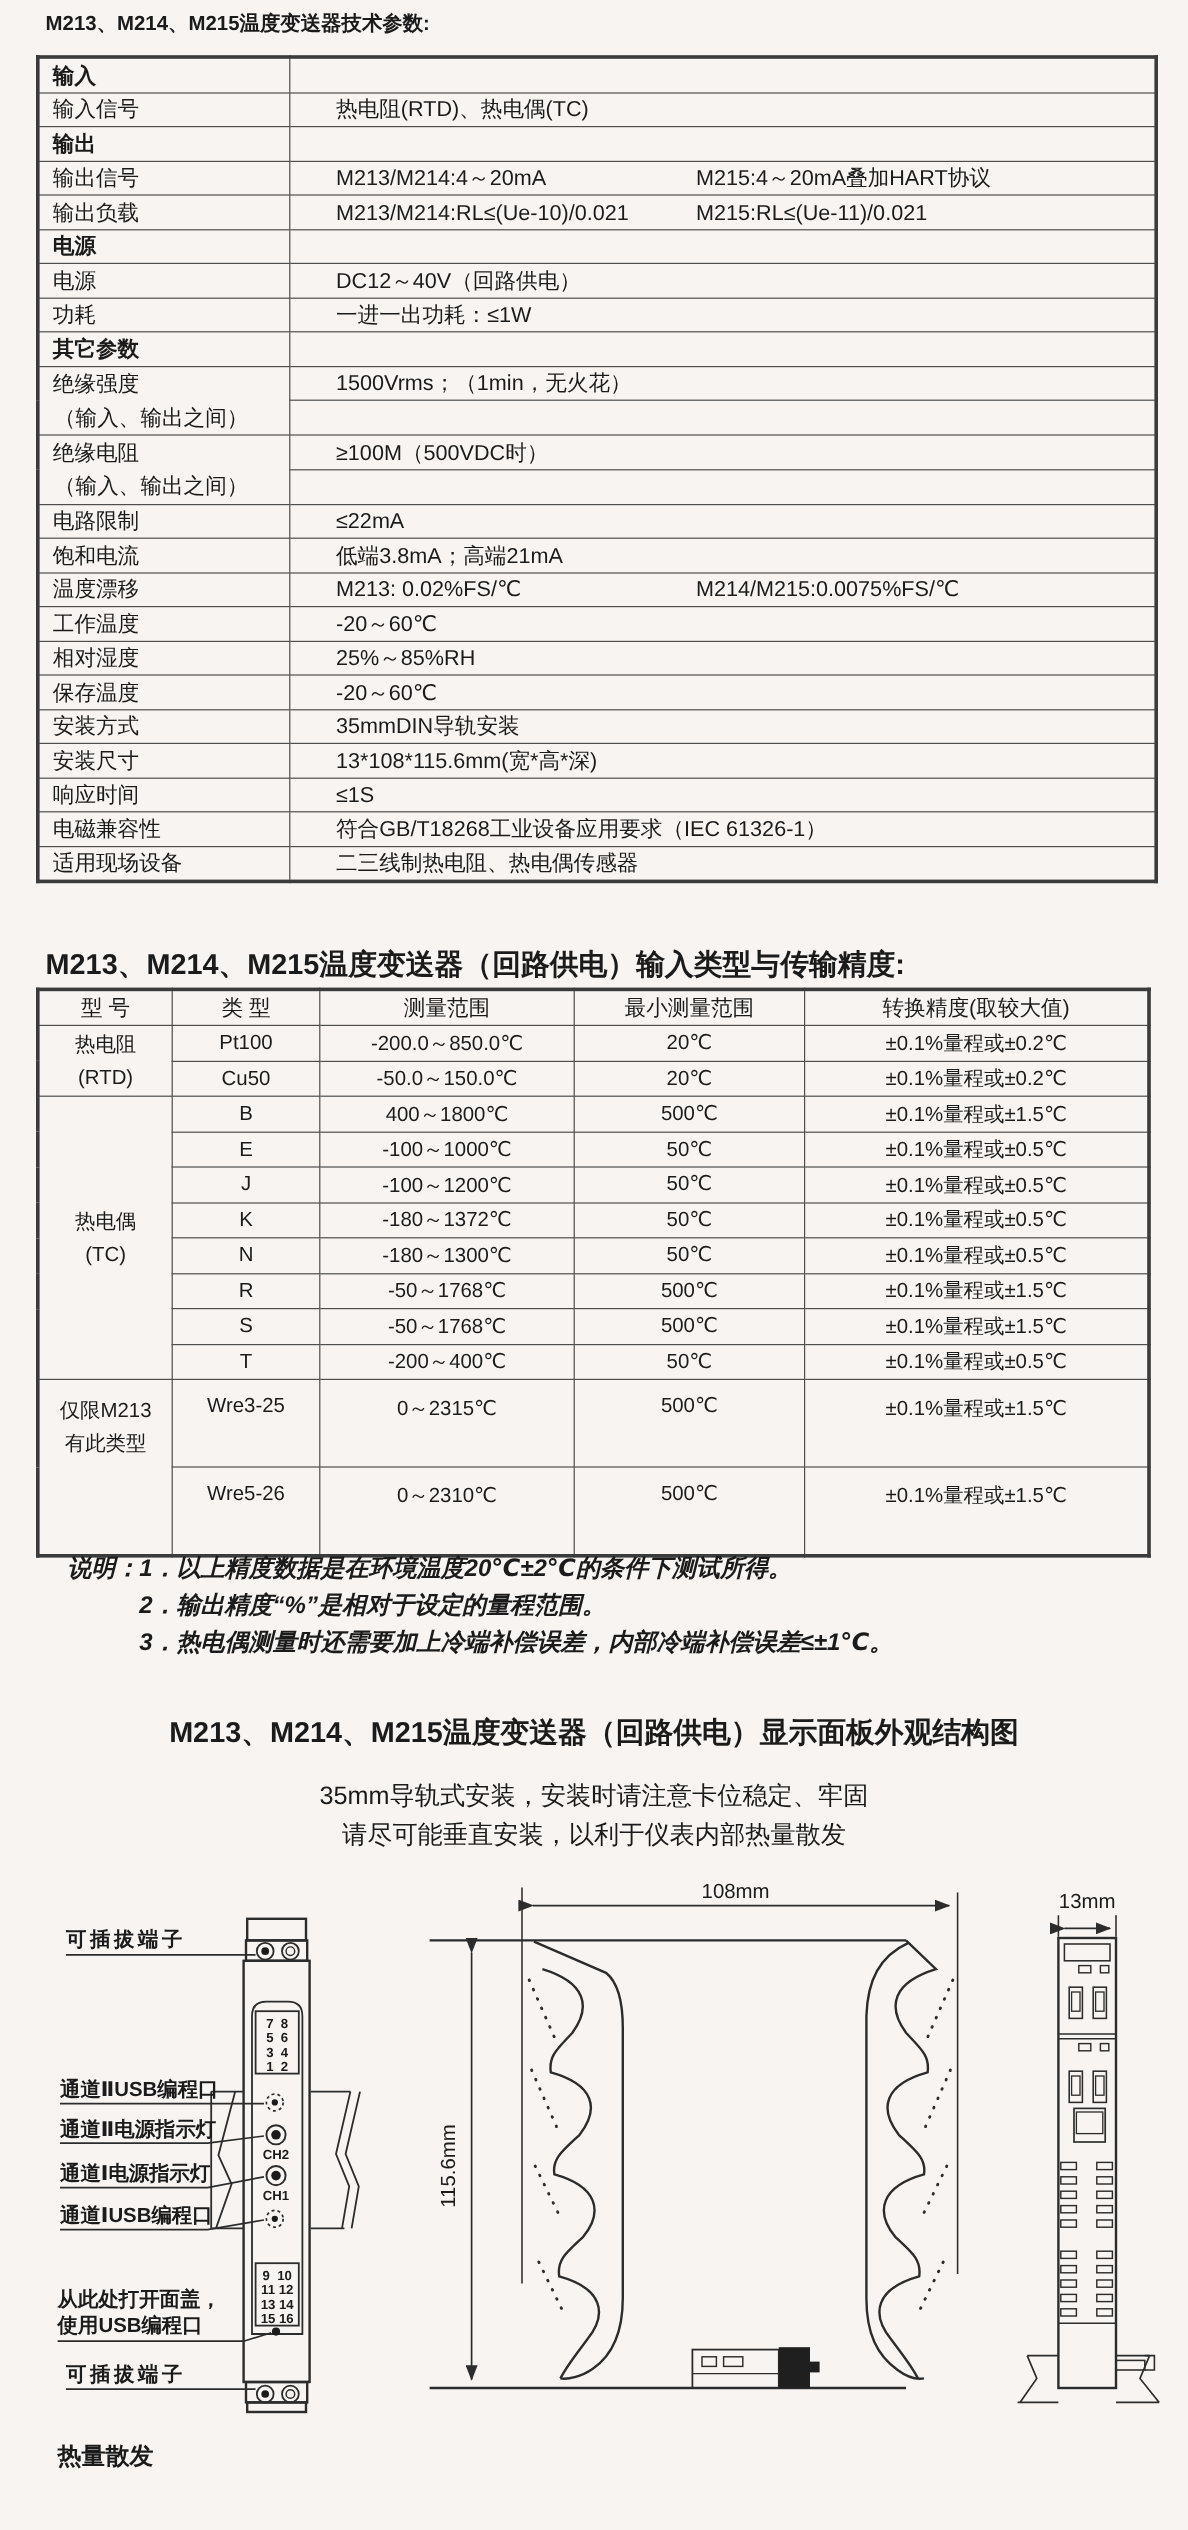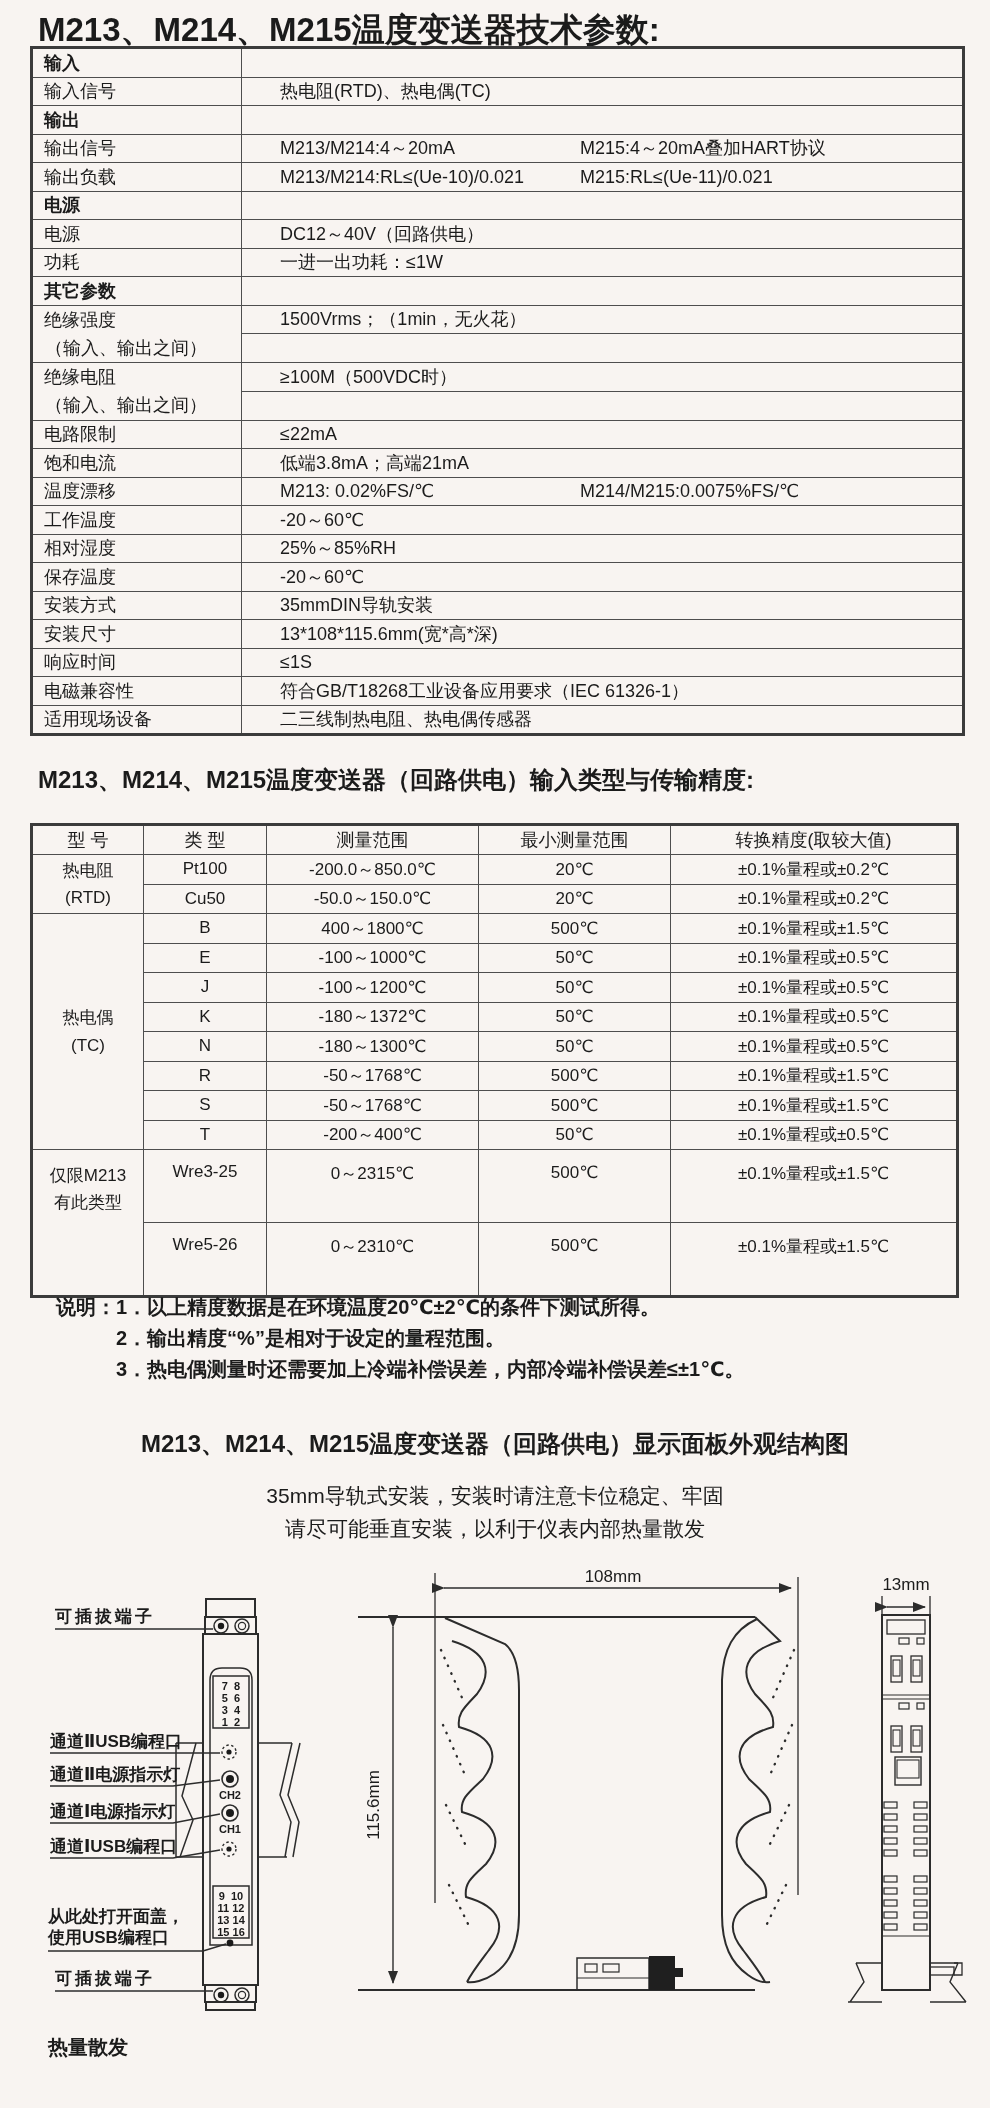--- a/index.html
+++ b/index.html
@@ -3,22 +3,22 @@
 <meta charset="utf-8">
 <style>
   html,body{margin:0;padding:0;}
   body{
     width:990px;height:2108px;position:relative;overflow:hidden;
     background:#f8f4f1;color:#1b1b1b;
     font-family:"Liberation Sans","DejaVu Sans",sans-serif;
   }
   .abs{position:absolute;}
   .ttl{font-weight:700;white-space:nowrap;}
-  #title1{left:38px;top:8px;font-size:33px;}
-  #title2{left:38px;top:764px;font-size:24px;}
+  #title1{left:38px;top:8px;font-size:17px;}
+  #title2{left:38px;top:788px;font-size:24px;}
   #title3{left:0;top:1428px;width:990px;text-align:center;font-size:24px;}
   #subtitle1{left:0;top:1482px;width:990px;text-align:center;font-size:21px;}
   #subtitle2{left:0;top:1515px;width:990px;text-align:center;font-size:21px;}
 
   table{border-collapse:collapse;table-layout:fixed;}
   #spec-table{position:absolute;left:30px;top:46px;width:932px;border:3px solid #3b3b3b;}
   #spec-table td{border:1px solid #4e4e4e;height:27.5px;font-size:18px;padding:0;line-height:1.12;overflow:hidden;white-space:nowrap;}
   #spec-table td.c1{padding-left:11px;}
   #spec-table td.c2{padding-left:38px;margin-top:16px;}
   #spec-table td.bold{font-weight:700;}
@@ -27,21 +27,21 @@
   #spec-table .dbl .lbl2{padding-left:1px;}
   .v1{display:inline-block;min-width:300px;}
 
   #io-table{position:absolute;left:30px;top:823px;width:926px;border:3px solid #3b3b3b;}
   #io-table th,#io-table td{border:1px solid #4e4e4e;text-align:center;padding:0;overflow:hidden;}
   #io-table th{font-size:18px;font-weight:400;height:28px;}
   #io-table td{font-size:17px;height:28.5px;}
   #io-table tr.tall-row td{height:60px;vertical-align:top;padding-top:12px;}
   #io-table td.model-cell{vertical-align:middle;padding-top:0;line-height:1.6;}
 
-  #notes{position:absolute;left:56px;top:1292px;font-size:20px;font-weight:700;line-height:31px;white-space:nowrap;}
+  #notes{position:absolute;left:56px;top:1292px;font-size:20px;font-weight:700;line-height:31px;white-space:nowrap;font-style:italic;}
   #notes .note-rest{margin-left:60px;}
 
   #footer{position:absolute;left:48px;top:2031px;font-size:20px;font-weight:700;line-height:33px;white-space:nowrap;}
 
   #diagram{position:absolute;left:0;top:1552px;}
   svg{font-family:"Liberation Sans","DejaVu Sans",sans-serif;}
   svg text{white-space:pre;fill:#1b1b1b;}
   .ln{stroke:#2c2c2c;fill:none;}
   .callout{font-size:17px;font-weight:700;}
   .spread{letter-spacing:3px;}

